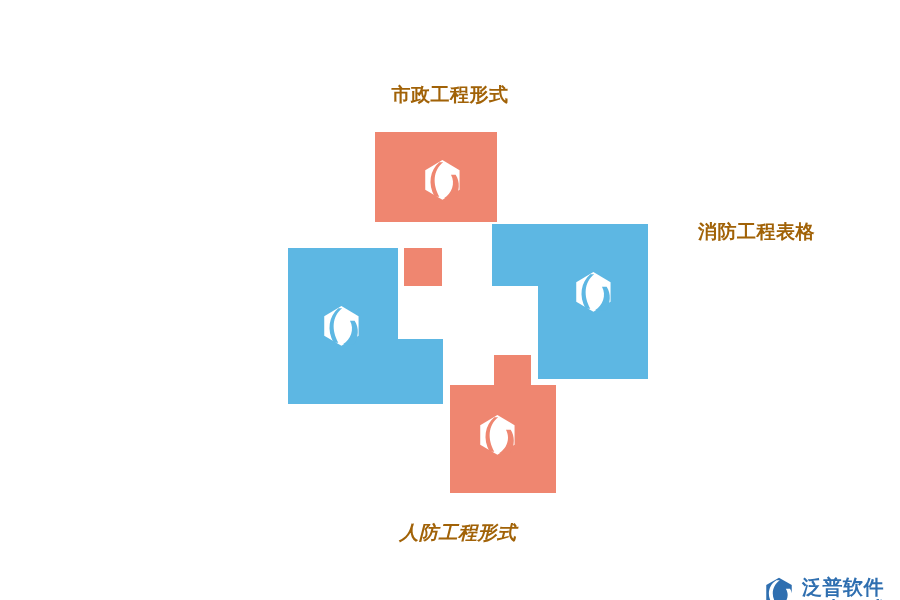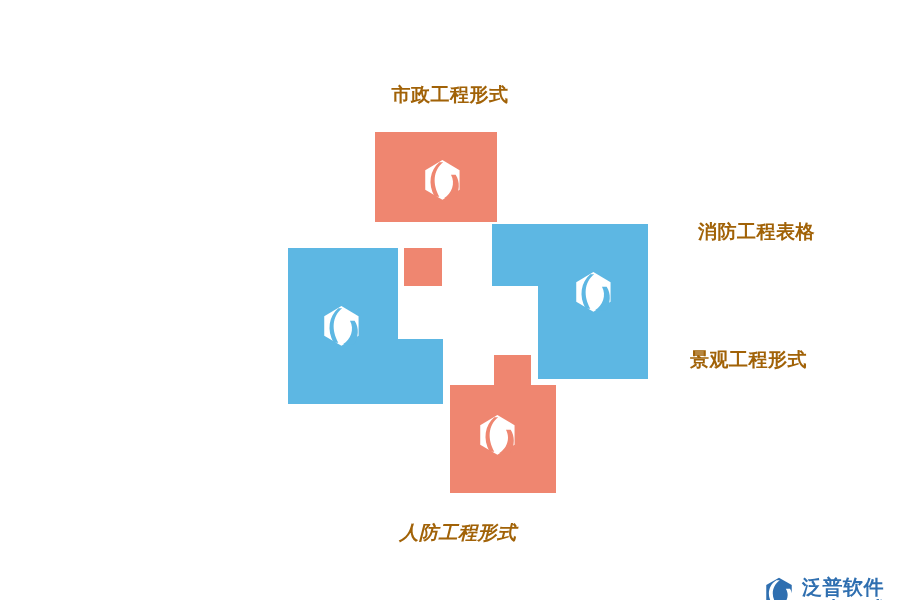--- a/index.html
+++ b/index.html
@@ -142,21 +142,20 @@
       </g>
     </svg>
   </div>
 
   <div class="label center" id="label-top">市政工程形式</div>
 
 
 
   <div class="label" id="label-right-top">消防工程表格</div>
 
-  <div class="label" id="label-right-bot">景观工程形式</div>
 
   <div class="label center" id="label-bottom">人防工程形式</div>
 
   <div id="watermark">
     <svg class="wm-mark" viewBox="0 0 40 40" aria-hidden="true">
       <path d="M20 2 L35 10.5 L35 29.5 L20 38 L5 29.5 L5 10.5 Z" fill="#2f6fb0"></path>
       <path d="M21 5 C11 12 10 25 18 34 L13 34 C5 24 7 11 17 5 Z" fill="#ffffff"></path>
       <path d="M28 15 C33 23 29 32 21 36 L32 36 C37 30 37 21 33 15 Z" fill="#ffffff"></path>
     </svg>
     <div class="wm-text">

